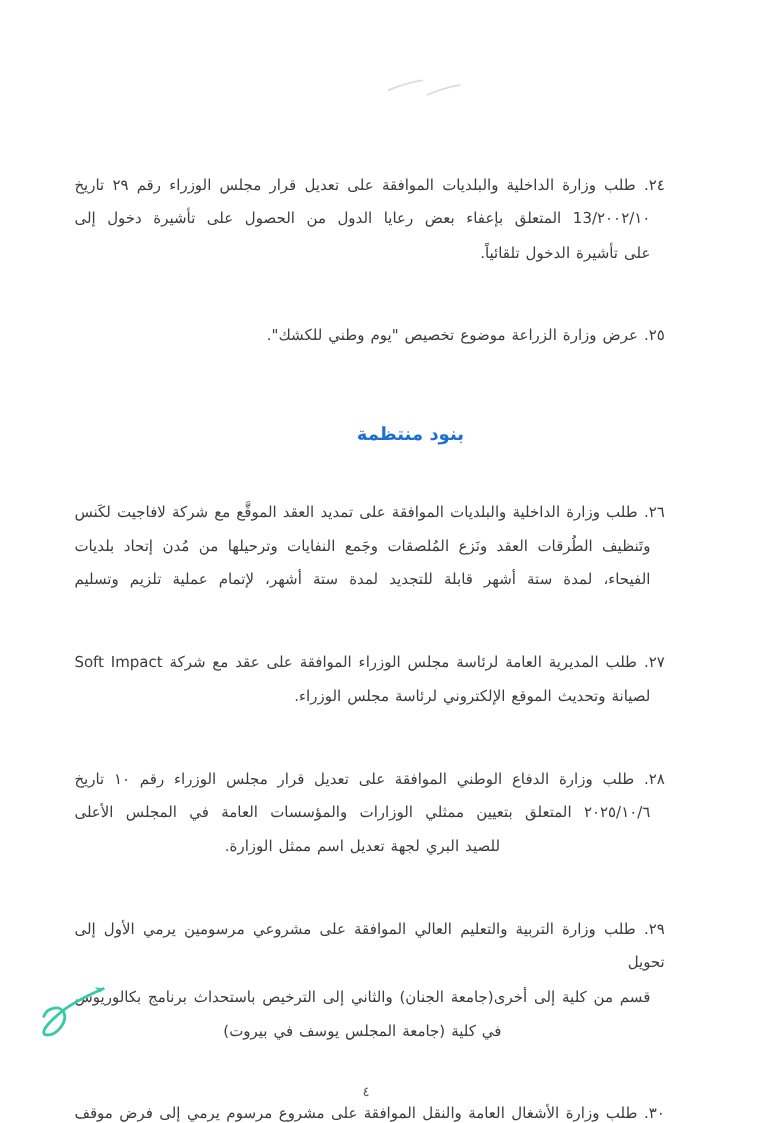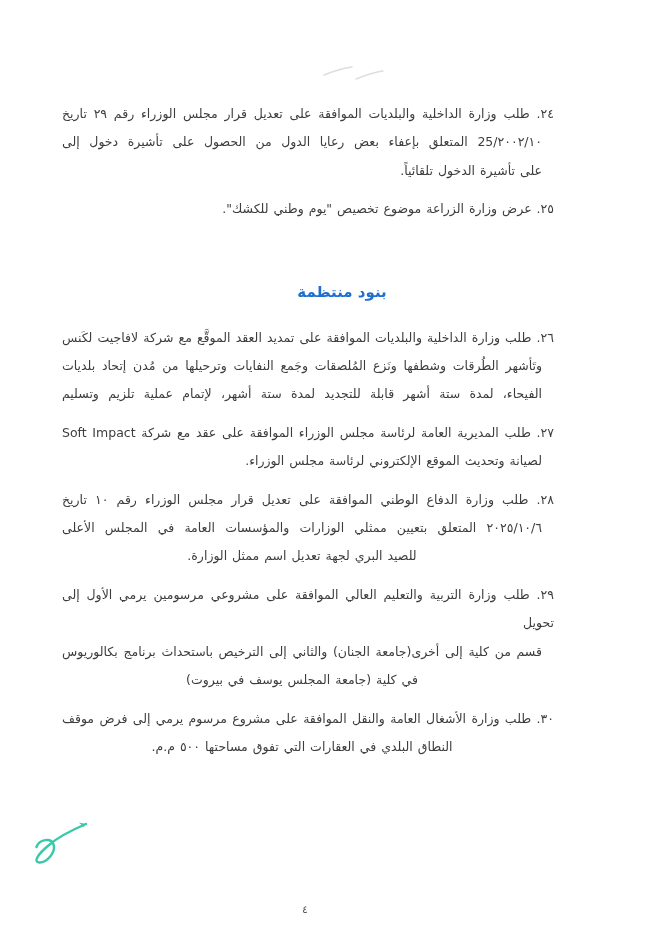--- a/index.html
+++ b/index.html
@@ -18,21 +18,21 @@
   .content{
     position:absolute;left:62px;top:100px;width:492px;direction:rtl;
   }
   .item{
     margin:0 0 10px 0;font-size:12.5px;line-height:28.4px;
   }
   .line{
     text-align:justify;text-align-last:justify;padding-right:12px;
     word-spacing:1px;
   }
-  .line.first{padding-right:0;}
+  .line.first{padding-right:0;margin-top:40px;}
   .line.last-right{text-align-last:right;}
   .line.last-center{text-align-last:center;}
   .num{white-space:nowrap;}
   .heading{
     margin:58px 0 21px 0;font-size:15px;line-height:21px;font-weight:bold;
     color:var(--heading-color);text-align:center;
   }
   .heading span{display:inline-block;transform:translateX(34px);}
   .signature{position:absolute;left:26px;top:818px;}
   .artifact{position:absolute;left:322px;top:60px;}
@@ -48,34 +48,34 @@
 
   <svg class="artifact" width="64" height="26" viewBox="0 0 64 26">
     <path d="M2,15 C12,11 22,8 30,7" stroke="var(--artifact-color)" stroke-width="1.6" fill="none" stroke-linecap="round"></path>
     <path d="M34,19 C44,15 54,12 61,11" stroke="var(--artifact-color)" stroke-width="1.4" fill="none" stroke-linecap="round"></path>
   </svg>
 
   <div class="content">
     <div id="items-top">
         <div class="item">
           <div class="line first"><span class="num">٢٤.</span> <span>طلب وزارة الداخلية والبلديات الموافقة على تعديل قرار مجلس الوزراء رقم ٢٩ تاريخ</span></div>
-          <div class="line">٢٠٠٢/١٠/25 المتعلق بإعفاء بعض رعايا الدول من الحصول على تأشيرة دخول إلى</div>
+          <div class="line">٢٠٠٢/١٠/13 المتعلق بإعفاء بعض رعايا الدول من الحصول على تأشيرة دخول إلى</div>
           <div class="line last last-right">على تأشيرة الدخول تلقائياً.</div>
         </div>
         <div class="item">
           <div class="line first last last-right"><span class="num">٢٥.</span> <span>عرض وزارة الزراعة موضوع تخصيص "يوم وطني للكشك".</span></div>
         </div>
       </div>
 
     <h2 class="heading"><span>بنود منتظمة</span></h2>
 
     <div id="items-bottom">
         <div class="item">
           <div class="line first"><span class="num">٢٦.</span> <span>طلب وزارة الداخلية والبلديات الموافقة على تمديد العقد الموقَّع مع شركة لافاجيت لكَنس</span></div>
-          <div class="line">وتَأشهر الطُرقات وشطفها ونَزع المُلصقات وجَمع النفايات وترحيلها من مُدن إتحاد بلديات</div>
+          <div class="line">وتَنظيف الطُرقات العقد ونَزع المُلصقات وجَمع النفايات وترحيلها من مُدن إتحاد بلديات</div>
           <div class="line">الفيحاء، لمدة ستة أشهر قابلة للتجديد لمدة ستة أشهر، لإتمام عملية تلزيم وتسليم</div>
         </div>
         <div class="item">
           <div class="line first"><span class="num">٢٧.</span> <span>طلب المديرية العامة لرئاسة مجلس الوزراء الموافقة على عقد مع شركة Soft Impact</span></div>
           <div class="line last last-right">لصيانة وتحديث الموقع الإلكتروني لرئاسة مجلس الوزراء.</div>
         </div>
         <div class="item">
           <div class="line first"><span class="num">٢٨.</span> <span>طلب وزارة الدفاع الوطني الموافقة على تعديل قرار مجلس الوزراء رقم ١٠ تاريخ</span></div>
           <div class="line">٢٠٢٥/١٠/٦ المتعلق بتعيين ممثلي الوزارات والمؤسسات العامة في المجلس الأعلى</div>
           <div class="line last last-center">للصيد البري لجهة تعديل اسم ممثل الوزارة.</div>

